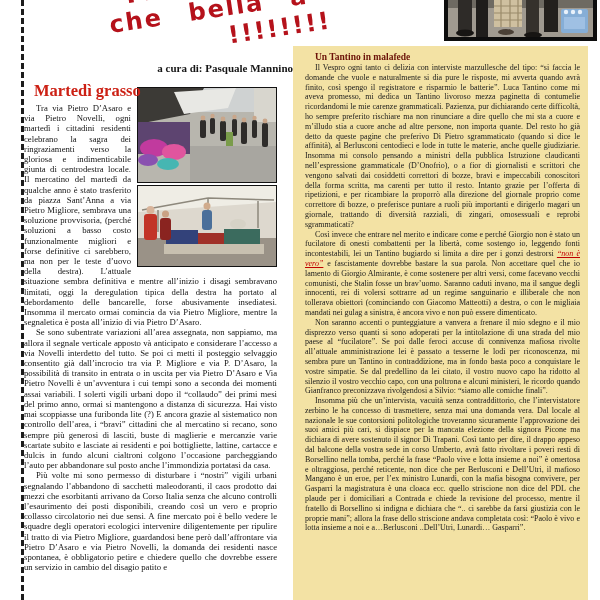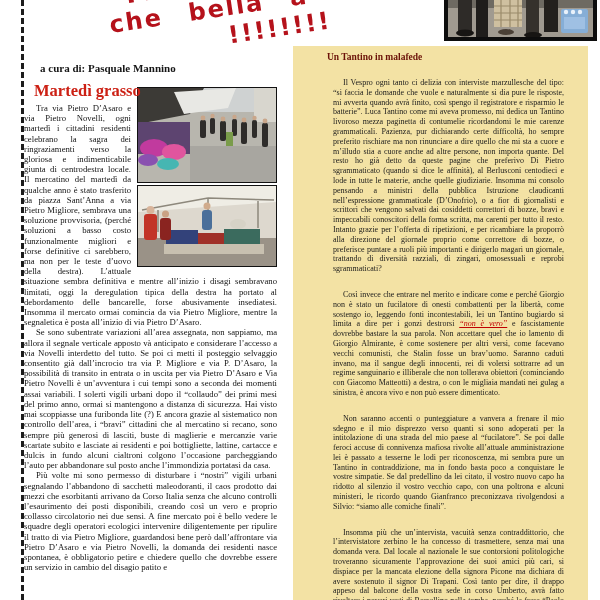--- a/index.html
+++ b/index.html
@@ -20,47 +20,47 @@
   }
   .headline .l1{font-size:27px;letter-spacing:3px;word-spacing:34px;}
   .headline .l2{font-size:24px;letter-spacing:2px;word-spacing:16px;}
   
   .top-photo{
     position:absolute;left:444px;top:-5px;width:145px;height:38px;
     border:4px solid #0d0d0d;background:#a09a90;overflow:hidden;
   }
   .top-photo svg{display:block;}
   .byline{
-    position:absolute;left:40px;top:62px;width:253px;text-align:left;
+    position:absolute;left:40px;top:62px;width:253px;text-align:right;
     font-weight:bold;font-size:11px;color:#151515;
   }
   
   .left-col{
     position:absolute;left:24px;top:81px;width:253px;height:519px;overflow:hidden;
   }
   .photo-float{float:right;width:140px;margin:6px 0 2px 6px;}
   .photo-frame{border:1px solid #111;margin-bottom:2px;font-size:0;background:#cfcfc8;}
   .left-title{
     color:#cc2014;font-size:16.5px;font-weight:bold;margin:0 0 2px 10px;
     white-space:nowrap;font-family:"Liberation Serif",serif;
   }
   .left-col p{
     margin:0;font-size:8.7px;line-height:10.2px;text-align:justify;
     text-indent:12px;color:#141414;
   }
   
   .yellow-box{
     position:absolute;left:293px;top:46px;width:295px;height:554px;
-    background:#f3e2a4;padding:6px 8px 4px 24px;box-sizing:border-box;overflow:hidden;
+    background:#f3e2a4;padding:6px 8px 4px 12px;box-sizing:border-box;overflow:hidden;
   }
   .yellow-title{
     font-weight:bold;color:#6b1208;font-size:9.5px;margin:0 0 1px 10px;
   }
   .yellow-box p{
-    margin:16px;font-size:8px;line-height:9.8px;text-align:justify;
+    margin:0;font-size:8px;line-height:9.8px;text-align:justify;
     text-indent:10px;color:#1a1a1a;
   }
   .red-phrase{color:#c00000;font-style:italic;text-decoration:underline;}
 </style>
 </head>
 <body>
 
 <div class="dashed-line"></div>
 
 <div class="headline">

